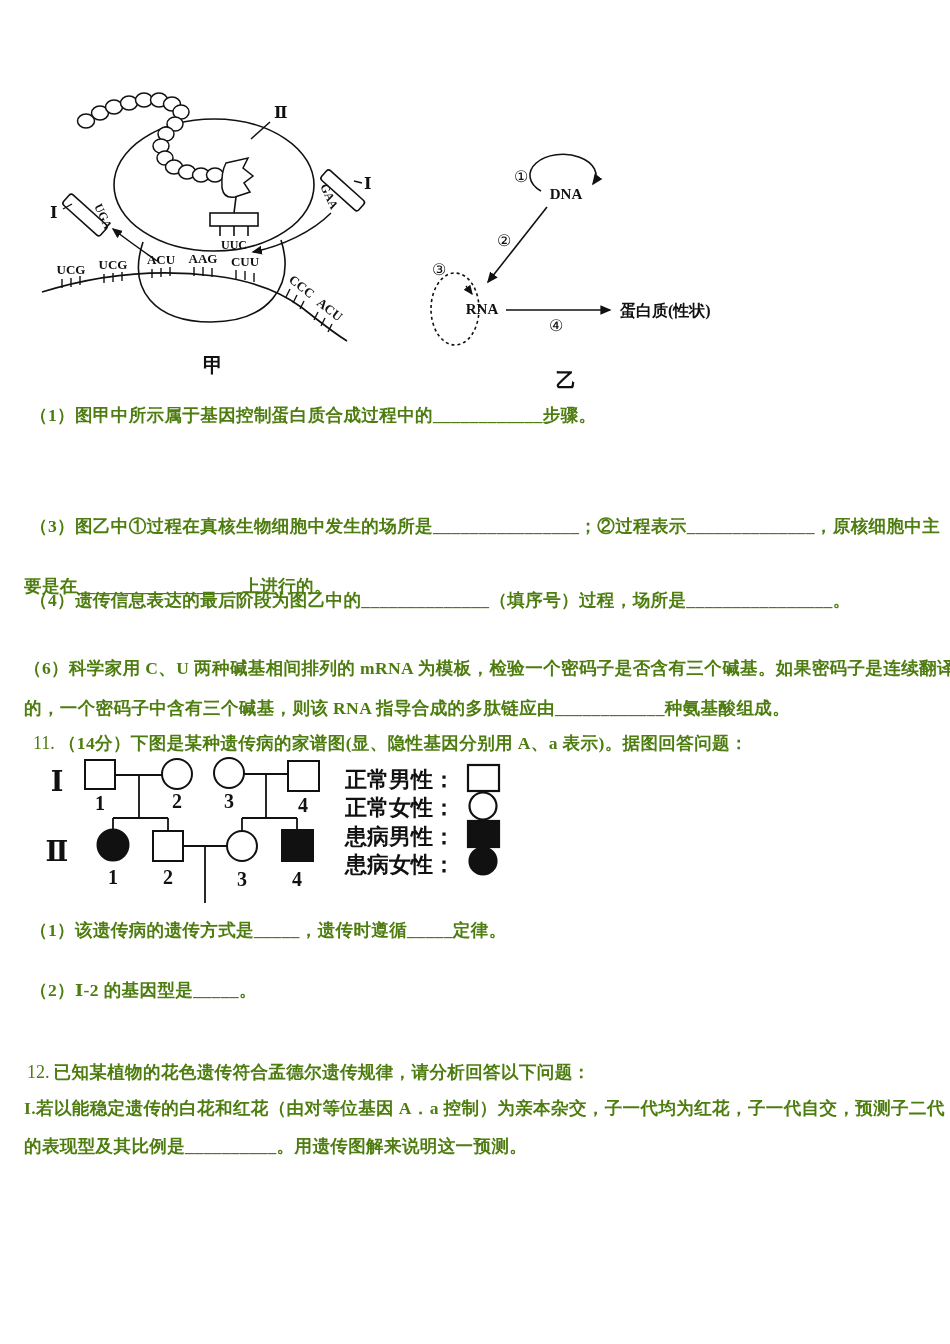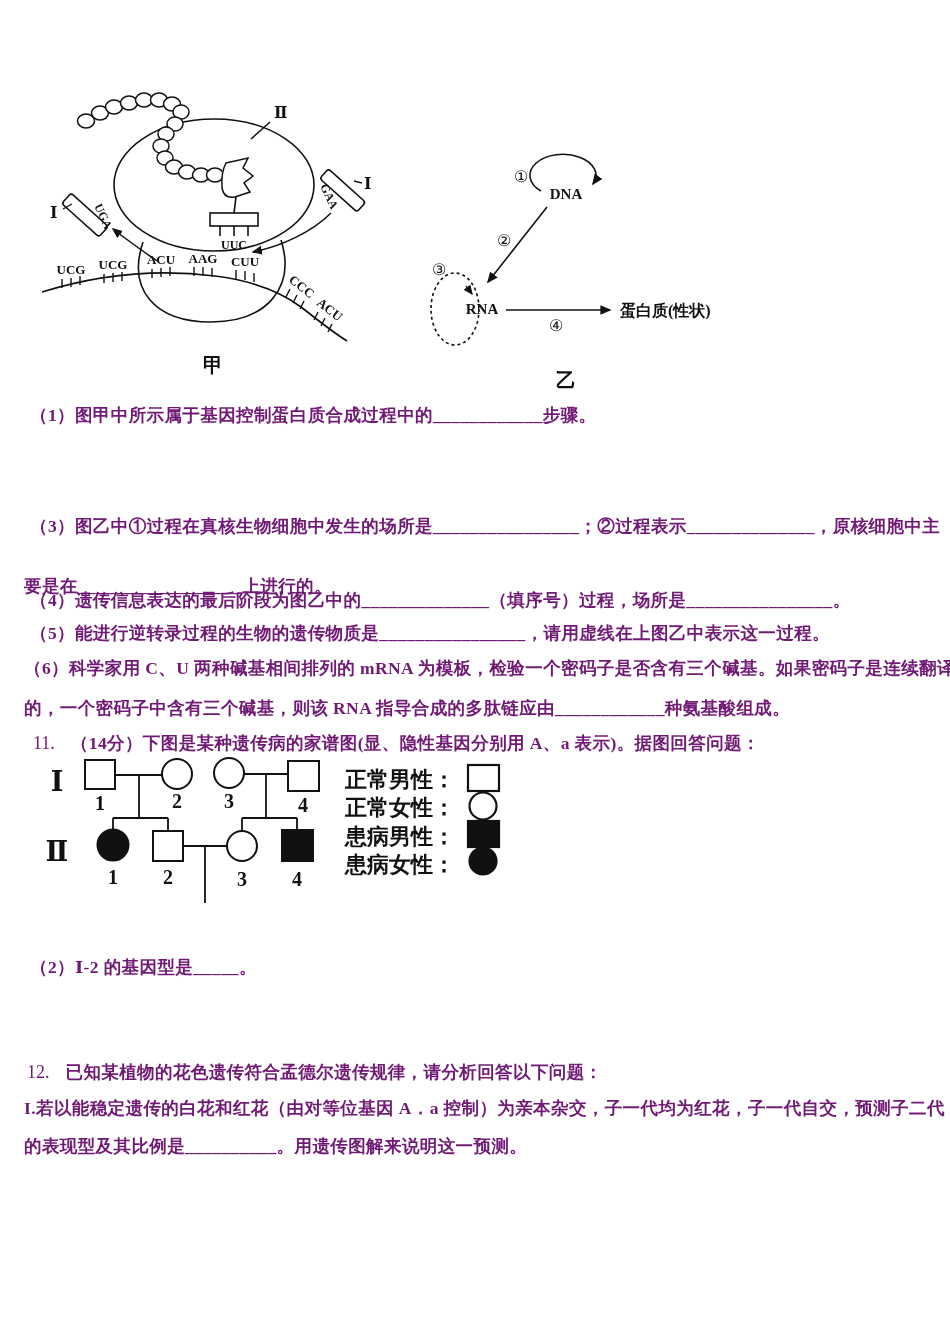--- a/index.html
+++ b/index.html
@@ -3,23 +3,23 @@
 <meta charset="utf-8">
 <style>
   html,body{margin:0;padding:0;}
   body{
     width:950px;height:1344px;position:relative;background:#ffffff;overflow:hidden;
     font-family:"Liberation Serif","DejaVu Serif",serif;color:#000;
   }
   .page{position:absolute;inset:0;}
   .line{
     position:absolute;white-space:nowrap;font-size:17.5px;font-weight:700;
-    color:#701a75;letter-spacing:0.4px;
+    color:#4d7c0f;letter-spacing:0.4px;
   }
-  .qnum{font-weight:400;font-size:18px;letter-spacing:0;margin-right:16px;}
+  .qnum{font-weight:400;font-size:18px;letter-spacing:0;margin-right:4px;}
   svg{position:absolute;overflow:visible;}
   svg text{font-family:"Liberation Serif","DejaVu Serif",serif;fill:#111;}
   .codon{font-size:13px;font-weight:700;}
   .anticodon{font-size:12px;font-weight:700;}
   .roman{font-size:16px;font-weight:700;}
   .figlabel{font-size:20px;font-weight:700;}
   .node{font-size:15px;font-weight:700;}
   .stepnum{font-size:16px;font-weight:400;}
   .pednum{font-size:20px;font-weight:700;}
   .genlabel{font-size:27px;font-weight:700;}
@@ -146,21 +146,20 @@
     <text class="stepnum" x="549" y="331">④</text>
     <text class="node" x="620" y="316" style="font-size:16px">蛋白质(性状)</text>
 
     <text class="figlabel" x="566" y="387" text-anchor="middle">乙</text>
   </svg>
 
   <div class="line" style="left:30px;top:403px">（1）图甲中所示属于基因控制蛋白质合成过程中的____________步骤。</div>
   <div class="line" style="left:30px;top:514px">（3）图乙中①过程在真核生物细胞中发生的场所是________________；②过程表示______________，原核细胞中主</div>
   <div class="line" style="left:24px;top:574px">要是在__________________上进行的。</div>
   <div class="line" style="left:30px;top:588px">（4）遗传信息表达的最后阶段为图乙中的______________（填序号）过程，场所是________________。</div>
-  <div class="line" style="left:30px;top:621px">（5）能进行逆转录过程的生物的遗传物质是________________，请用虚线在上图乙中表示这一过程。</div>
   <div class="line" style="left:24px;top:656px">（6）科学家用 C、U 两种碱基相间排列的 mRNA 为模板，检验一个密码子是否含有三个碱基。如果密码子是连续翻译</div>
   <div class="line" style="left:24px;top:696px">的，一个密码子中含有三个碱基，则该 RNA 指导合成的多肽链应由____________种氨基酸组成。</div>
 
   <div class="line" style="left:33px;top:731px">
     <span class="qnum">11.</span><span>（14分）下图是某种遗传病的家谱图(显、隐性基因分别用 A、a 表示)。据图回答问题：</span>
   </div>
 
   <svg style="left:35px;top:750px;" width="480" height="158" viewBox="35 750 480 158">
 
     <g stroke="#111" stroke-width="1.8" fill="none">
@@ -203,21 +202,22 @@
     <text class="legendtext" x="345" y="787">正常男性：</text>
     <text class="legendtext" x="345" y="815">正常女性：</text>
     <text class="legendtext" x="345" y="844">患病男性：</text>
     <text class="legendtext" x="345" y="872">患病女性：</text>
     <rect x="468" y="765" width="31" height="26" fill="#fff" stroke="#111" stroke-width="2.2"></rect>
     <circle cx="483" cy="806" r="13.5" fill="#fff" stroke="#111" stroke-width="2.2"></circle>
     <rect x="468" y="821" width="31" height="26" fill="#111" stroke="#111" stroke-width="2.2"></rect>
     <circle cx="483" cy="861" r="13.5" fill="#111" stroke="#111" stroke-width="2.2"></circle>
   </svg>
 
-  <div class="line" style="left:30px;top:955px">（2）Ⅰ-2 的基因型是_____。</div>
+  <div class="line" style="left:30px;top:918px">（1）该遗传病的遗传方式是_____，遗传时遵循_____定律。</div>
+  <div class="line" style="left:30px;top:978px">（2）Ⅰ-2 的基因型是_____。</div>
 
   <div class="line" style="left:27px;top:1060px">
     <span class="qnum">12.</span><span>已知某植物的花色遗传符合孟德尔遗传规律，请分析回答以下问题：</span>
   </div>
   <div class="line" style="left:24px;top:1134px">的表现型及其比例是__________。用遗传图解来说明这一预测。</div>
   <div class="line" style="left:24px;top:1096px">I.若以能稳定遗传的白花和红花（由对等位基因 A．a 控制）为亲本杂交，子一代均为红花，子一代自交，预测子二代</div>
 
 </div>
 
 </body></html>

